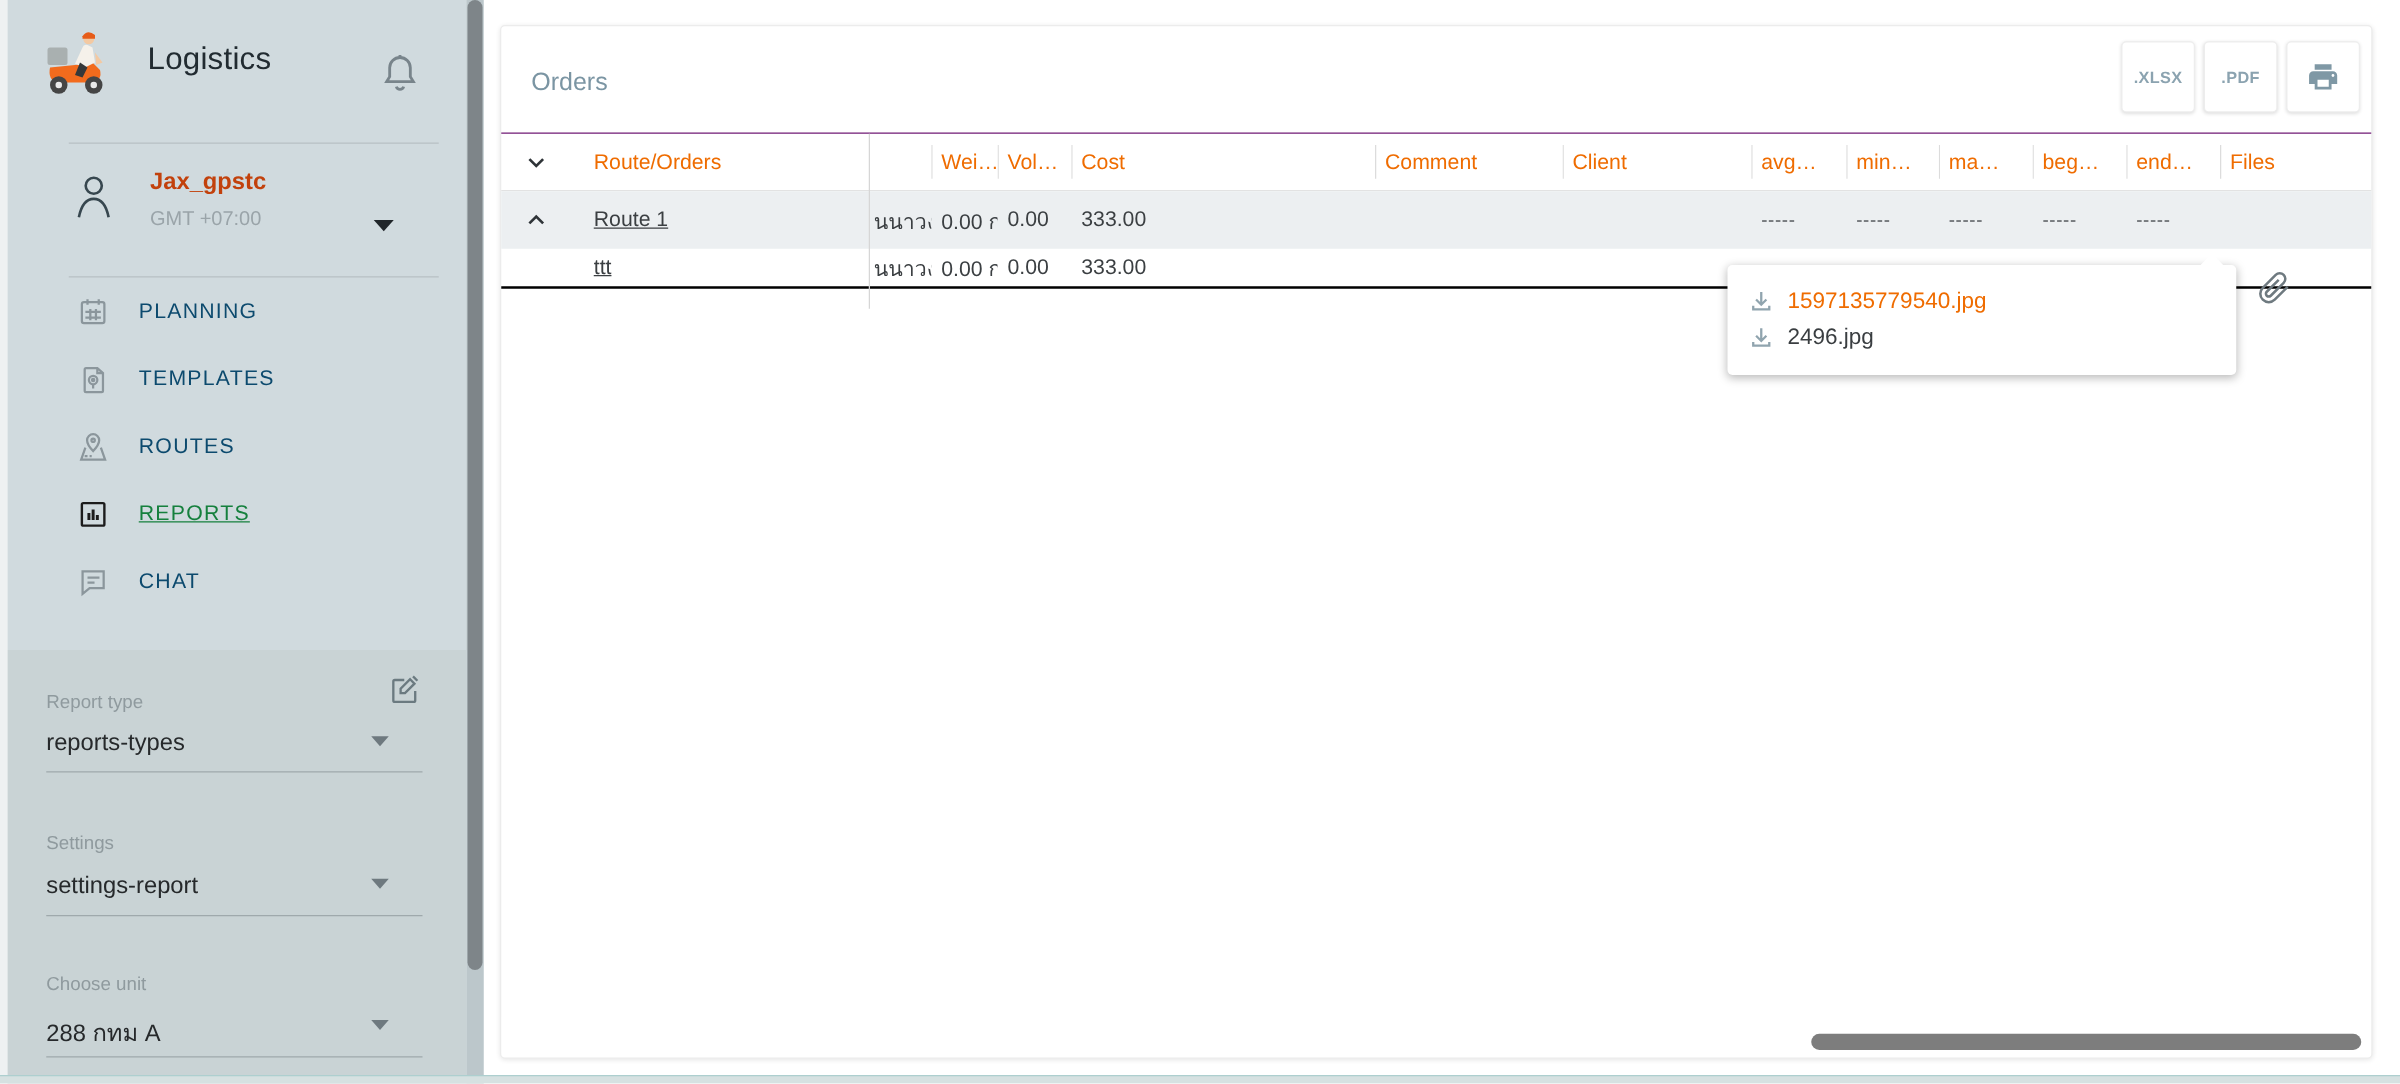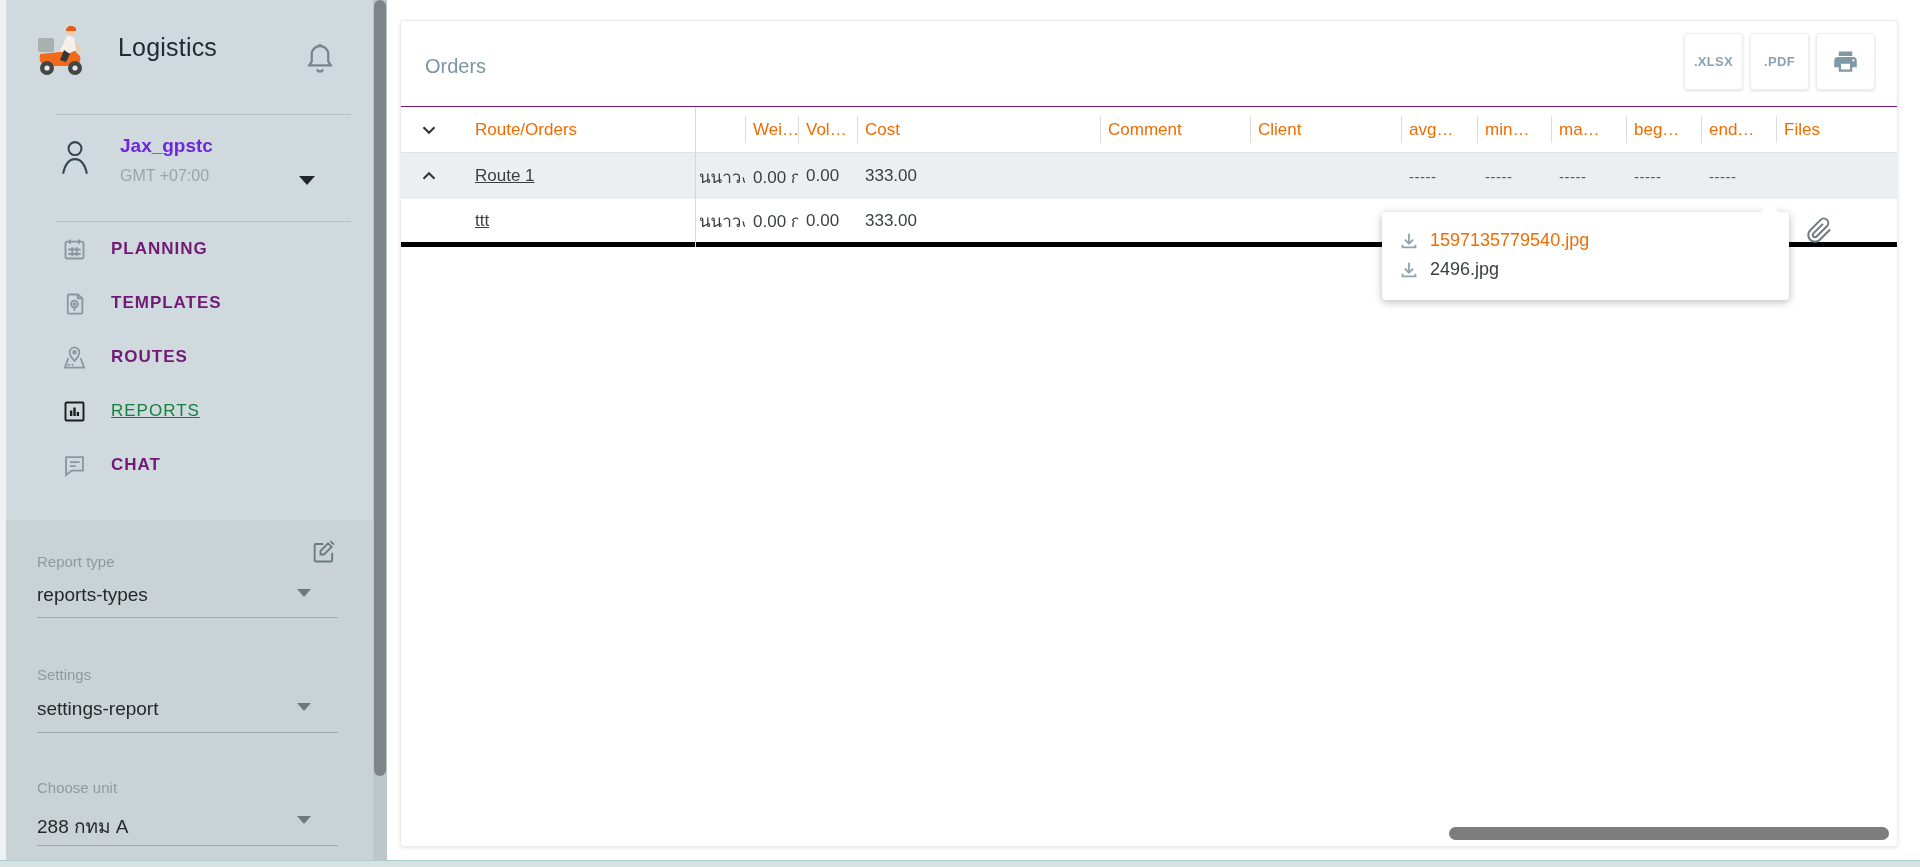--- a/index.html
+++ b/index.html
@@ -15,63 +15,63 @@
   .sidebar-top { position:absolute; left:6px; top:0; width:367px; height:520px; background:#d0dade; }
   .sidebar-bottom { position:absolute; left:6px; top:520px; width:367px; height:347px; background:#c9d3d5; }
 
   .logo { position:absolute; left:24px; top:20px; width:60px; height:60px; }
   .app-title { position:absolute; left:112px; top:33px; font-size:25px; color:#212b31; font-weight:500; letter-spacing:0.2px; }
   .bell { position:absolute; left:298px; top:38px; width:32px; height:40px; }
 
   .sb-divider { position:absolute; left:49px; width:296px; height:1px; background:#b7c0c4; }
 
   .user-icon { position:absolute; left:52px; top:136px; width:34px; height:42px; }
-  .user-name { position:absolute; left:114px; top:135px; font-size:19px; font-weight:bold; color:#6d28d9; }
+  .user-name { position:absolute; left:114px; top:135px; font-size:19px; font-weight:bold; color:#c2410c; }
   .user-tz { position:absolute; left:114px; top:167px; font-size:16px; color:#9aa4a9; }
   .caret { width:0; height:0; border-left:8px solid transparent; border-right:8px solid transparent; border-top:9px solid #20262a; }
   .user-caret { position:absolute; left:293px; top:176px; }
 
   .nav { position:absolute; left:6px; top:222px; width:367px; }
   .nav-item { display:flex; align-items:center; height:54px; padding-left:49px; cursor:pointer; }
   .nav-item .ico { width:27px; height:27px; margin-right:23px; flex:0 0 auto; }
-  .nav-item .lbl { font-size:17px; letter-spacing:1px; color:#701a75; font-weight:700; }
+  .nav-item .lbl { font-size:17px; letter-spacing:1px; color:#0c4a6e; font-weight:400; }
   .nav-item.active .lbl { color:#15803d; font-weight:500;text-decoration:underline; }
 
   .edit-ico { position:absolute; left:310px; top:537px; width:28px; height:28px; cursor:pointer; }
   .fld-label { position:absolute; left:37px; font-size:15px; color:#8f9a9e; }
   .fld-value { position:absolute; left:37px; font-size:19px; color:#26292b; width:255px; white-space:nowrap; overflow:hidden; cursor:pointer; }
   .fld-line { position:absolute; left:37px; width:301px; height:1px; background:#9fa9ac; }
   .fld-caret { position:absolute; left:297px; width:0; height:0; border-left:7px solid transparent; border-right:7px solid transparent; border-top:8px solid #6e797f; }
 
   
   .v-scroll { position:absolute; left:373px; top:0; width:14px; height:867px; background:#bcc7cb; }
   .v-thumb { position:absolute; left:1px; top:0; width:12px; height:776px; background:#7e8589; border-radius:7px; }
 
   
   .card {
     position:absolute; left:400px; top:20px; width:1498px; height:827px;
     background:#fff; border:1px solid #ececec; border-radius:4px;
     box-shadow:0 1px 4px rgba(0,0,0,0.10);
   }
   .card-head { position:relative; height:86px; border-bottom:1px solid #701a75; }
   .card-title { position:absolute; left:24px; top:34px; font-size:20px; font-weight:500; color:#7b95a3; }
-  .export { position:absolute; right:22px; top:12px; display:flex; gap:7px;margin-left:48px; }
+  .export { position:absolute; right:9px; top:12px; display:flex; gap:7px;margin-left:48px; }
   .exp-btn {
     width:59px; height:57px; background:#fff; border:1px solid #ededed; border-radius:4px;
     box-shadow:0 1px 3px rgba(0,0,0,0.13); display:flex; align-items:center; justify-content:center;
     font-size:13px; font-weight:bold; color:#8ba3b0; letter-spacing:0.3px; cursor:pointer;
   }
   .t-grid { display:grid; grid-template-columns:55px 239px 50px 53px 59px 243px 150px 151px 76px 74px 75px 75px 75px 123px; }
   .thead { height:46px; border-bottom:1px solid #e2e2e2; }
   .th { position:relative; display:flex; align-items:center; padding-left:8px; font-size:17px; font-weight:500; color:#ef6c00; white-space:nowrap; overflow:hidden; }
   .th.name { padding-left:19px; }
   .th.div::before { content:""; position:absolute; left:0; top:9px; bottom:9px; width:1px; background:#dcdcdc; }
   .tr { height:46px; }
   .tr.alt { background:#eceff1; }
-  .tr.last { height:48px; border-bottom:5px solid #000000; }
+  .tr.last { height:32px; border-bottom:2px solid #000000; }
   .td { display:flex; align-items:center; padding-left:8px; font-size:17px; color:#3b3f42; white-space:nowrap; overflow:hidden; }
   .td.name { padding-left:19px;text-decoration:underline; }
   .td.addr { padding-left:4px; }
   .td.dash { font-size:15px; color:#54585c; letter-spacing:0.5px; }
   .td.chev, .th.chev { justify-content:center; padding-left:0; cursor:pointer; }
   .frozen-line { position:absolute; left:294px; top:86px; width:1px; height:140px; background:#d6d6d6; }
 
   
   .popup {
     position:absolute; left:981px; top:191px; width:407px; height:88px; background:#fff;

